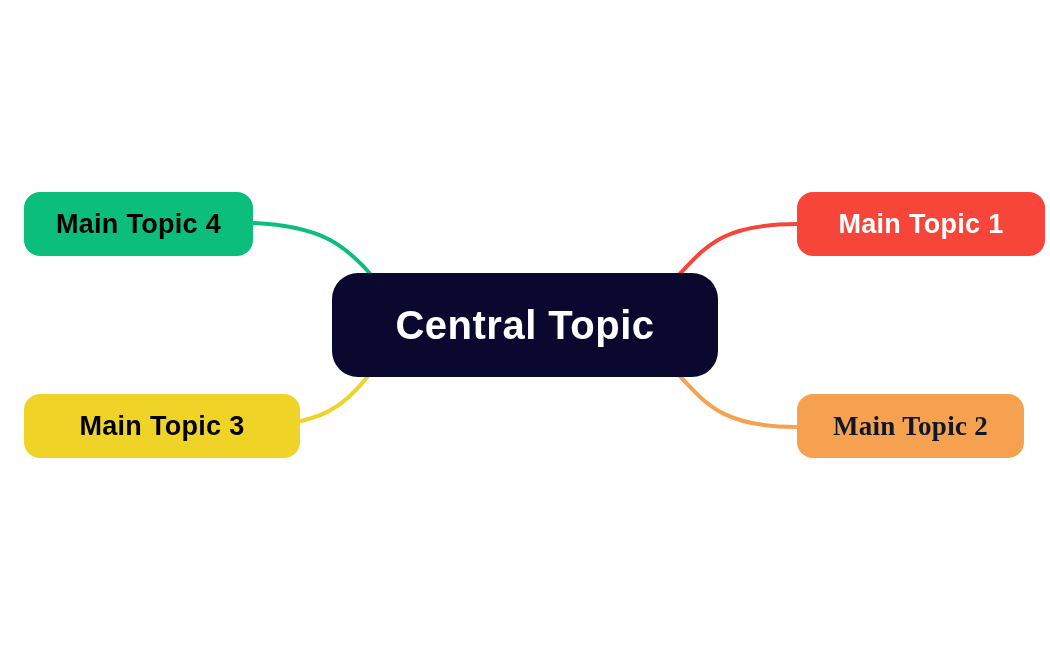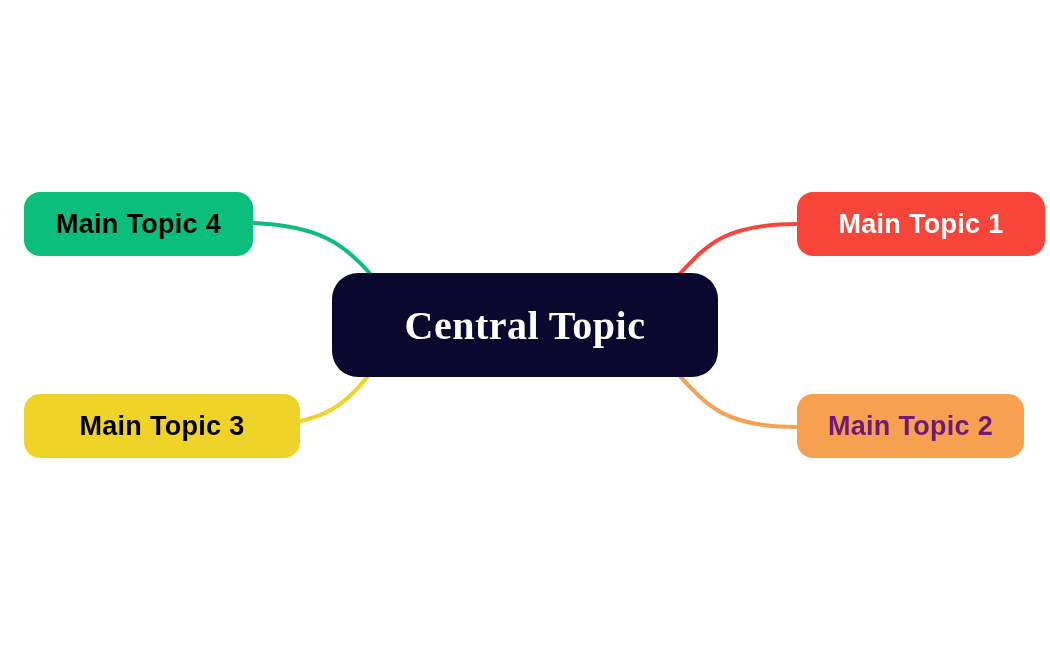--- a/index.html
+++ b/index.html
@@ -74,30 +74,30 @@
 
 <div class="canvas">
 
   <svg class="links" viewBox="0 0 1050 650" xmlns="http://www.w3.org/2000/svg">
     <path class="link" d="M 676 278 C 706 246 722 224 797 224" stroke="#f7453a"></path>
     <path class="link" d="M 676 372 C 706 404 722 427 797 427" stroke="#f5a14f"></path>
     <path class="link" d="M 253 427 C 322 424 345 406 368 376" stroke="#f0d327"></path>
     <path class="link" d="M 253 223 C 320 226 345 244 373 277" stroke="#0bbe7c"></path>
   </svg>
 
-  <div class="node node-central" style="background-color: rgb(11, 8, 48); font-family: Liberation Serif, serif;">
+  <div class="node node-central" style="background-color: rgb(11, 8, 48);">
     <span class="label" style="color: rgb(255, 255, 255);">Central Topic</span>
   </div>
 
   <div class="node node-topic node-topic1" style="background-color: rgb(247, 69, 58);">
     <span class="label" style="color: rgb(255, 255, 255);">Main Topic 1</span>
   </div>
 
   <div class="node node-topic node-topic2" style="background-color: rgb(245, 161, 79);">
-    <span class="label" style="color: #701a75;">Main Topic 2</span>
+    <span class="label" style="color: #0f172a; font-family: Liberation Serif, serif;">Main Topic 2</span>
   </div>
 
   <div class="node node-topic node-topic3" style="background-color: rgb(240, 211, 39);">
     <span class="label" style="color: rgb(0, 0, 0);">Main Topic 3</span>
   </div>
 
   <div class="node node-topic node-topic4" style="background-color: rgb(11, 190, 124);">
     <span class="label" style="color: rgb(0, 0, 0);">Main Topic 4</span>
   </div>
 

